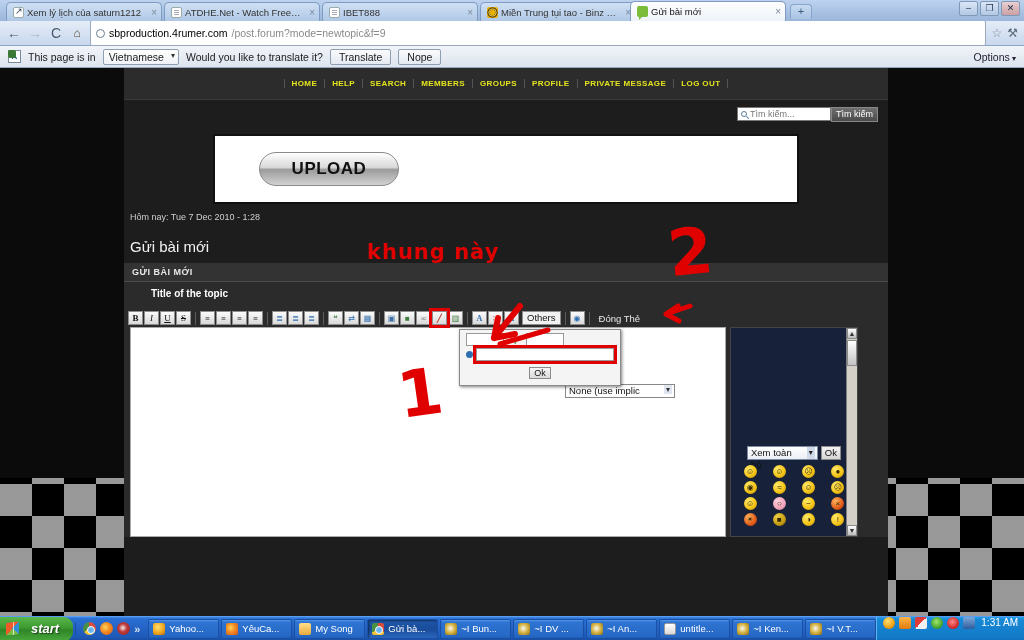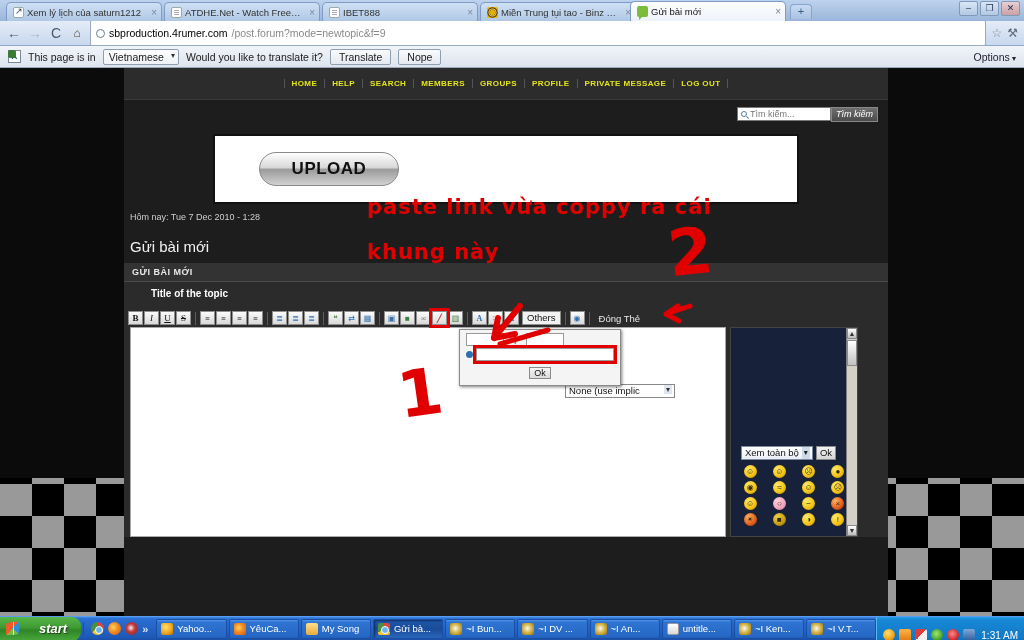--- a/index.html
+++ b/index.html
@@ -149,21 +149,21 @@
   .navmenu a:first-child{ border-left:1px solid #555; }
   .searchrow { height:28px; display:flex; justify-content:flex-end; align-items:center; padding-right:10px; background:#1d1d1d;}
   .searchbox {
     background:#fff; border:1px solid #777; height:14px; width:94px;
     display:flex; align-items:center; gap:3px; padding:0 3px; font-size:9px; color:#777;
   }
   .mag { width:6px;height:6px;border:1.2px solid #5b7d9b;border-radius:50%; position:relative; flex:0 0 6px;}
   .mag::after{content:"";position:absolute;right:-3px;bottom:-2px;width:3px;height:1.2px;background:#5b7d9b;transform:rotate(45deg);}
   .searchbtn {
     background: linear-gradient(180deg,#6f6f6f,#4b4b4b); color:#fff; font-size:9px;
-    border:1px solid #888; height:15px; padding:0 4px; line-height:13px;font-style:italic;
+    border:1px solid #888; height:15px; padding:0 4px; line-height:13px;
   }
   .banner {
     margin: 6px auto 0; width:586px; height:70px; background:#fff;
     border:2px solid #111; display:flex; align-items:center;
   }
   .etype { padding-left:78px; line-height:1; }
   .etype .big { font-size:40px; color:#1b1b1b; letter-spacing:-1px; font-family:"DejaVu Sans", sans-serif;}
   .etype .plus {
     display:inline-block; width:14px;height:14px;border-radius:50%;
     border:2px solid #3ec8d8; background:#1b1b1b; color:#fff; font-size:10px;
@@ -233,21 +233,21 @@
   .smiley-scroll .arr {
     height:11px; background:linear-gradient(180deg,#fff,#bdbdbd);
     border:1px solid #8b8b8b; font-size:7px; text-align:center; line-height:9px; color:#333;
   }
   .smiley-scroll .arr.bot { position:absolute; bottom:0; left:0; right:0; }
   .smiley-scroll .thumb {
     position:absolute; top:12px; left:0; right:0; height:26px;
     background:linear-gradient(180deg,#fff,#c2c2c2); border:1px solid #8b8b8b;
   }
   .smiley-top { height:116px; }
-  .smiley-ctl { display:flex; align-items:center; gap:3px; padding:2px 10px; }
+  .smiley-ctl { display:flex; align-items:center; gap:3px; padding:2px 16px; }
   .smi-sel {
     background:linear-gradient(180deg,#fff,#eaeef5); border:1px solid #7c8ba0;
     font-size:9.5px; color:#111; padding:0 13px 0 3px; position:relative; height:14px; line-height:12px;
   }
   .smi-sel::after{content:"\25BE"; position:absolute; right:2px; top:0; font-size:8px; color:#222; background:#cfd9e8; padding:0 2px;}
   .smi-ok {
     background:linear-gradient(180deg,#f3f3f3,#d5d5d5); border:1px solid #8b8b8b;
     font-size:9.5px; padding:0 3px; height:14px; line-height:12px; color:#111;
   }
   .smi-grid { display:grid; grid-template-columns:repeat(4,1fr); gap:3px; padding:3px 6px; }
@@ -287,21 +287,21 @@
   #taskbar {
     position:absolute; left:0; bottom:0; width:1024px; height:24px;
     background: linear-gradient(180deg,#3f8ae8 0%,#2a6fd4 8%,#2463c4 50%,#1d58b5 90%,#1a4fa5 100%);
     display:flex; align-items:center;
     border-top:1px solid #5a9df0;
   }
   .startbtn {
     height:24px; min-width:72px; padding:0 14px 0 6px;
     background: linear-gradient(180deg,#58b64a 0%,#3d9a31 45%,#2f8526 55%,#49a83c 100%);
     border-radius: 0 9px 9px 0;
-    display:flex; align-items:center; gap:20px;
+    display:flex; align-items:center; gap:12px;
     color:#fff; font-style:italic; font-weight:bold; font-size:13px;
     text-shadow:1px 1px 1px rgba(0,0,0,.55);
   }
   .winlogo {
     width:13px; height:13px; flex:0 0 13px;
     background:
       linear-gradient(135deg,#f05a28 0%,#f05a28 49%, transparent 50%),
       linear-gradient(45deg,#7cbb42 0%,#7cbb42 49%, transparent 50%);
     background-color:#2f8ed6; border-radius:2px;
     position:relative; transform: skewY(-6deg);
@@ -331,21 +331,21 @@
   .task .ticon { width:12px; height:12px; flex:0 0 12px; border-radius:2px; }
   .ti-yahoo { background: radial-gradient(circle at 40% 35%, #ffe070 0%, #f2a61c 55%, #b36a00 100%); border-radius:50%;}
   .ti-ff { background: radial-gradient(circle at 40% 40%, #ffd25a 0%, #f08a21 45%, #d4541a 100%); border-radius:50%;}
   .ti-folder { background: linear-gradient(180deg,#ffdf8a,#e8a93c); border-radius:1px 2px 2px 2px;}
   .ti-chrome { background: conic-gradient(#d84b3c 0 33%, #f2c230 0 66%, #4b8f43 0 100%); border-radius:50%; position:relative;}
   .ti-chrome::after{content:"";position:absolute;left:3px;top:3px;width:6px;height:6px;border-radius:50%;background:#6ab7f0;border:1px solid #fff;}
   .ti-wmp { background: radial-gradient(circle at 45% 45%, #f6f6f6 0%, #d9b84a 45%, #8a6a10 100%); border-radius:50%;}
   .ti-note { background: linear-gradient(180deg,#fff,#d8d8d8); border:1px solid #9a9a9a;}
   .task .tlabel { overflow:hidden; text-overflow:ellipsis; }
   .tray {
-    display:flex; align-items:flex-end; gap:4px; height:24px; padding:0 6px;
+    display:flex; align-items:flex-start; gap:4px; height:24px; padding:0 6px;
     background: linear-gradient(180deg,#26a0e8 0%,#1688d6 12%,#1279c6 88%,#0e6cb6 100%);
     border-left:1px solid #5bb8f0;
   }
   .tri { width:12px; height:12px; border-radius:2px; }
   .tri.y { background: radial-gradient(circle at 40% 35%, #ffe070 0%, #f2a61c 55%, #b36a00 100%); border-radius:50%;}
   .tri.o { background: linear-gradient(180deg,#ffb347,#e07b10); }
   .tri.m { background: linear-gradient(135deg,#e03c3c 50%, #f0f0f0 50%); }
   .tri.g { background: radial-gradient(circle at 45% 40%, #9ee86a 0%, #3c9a28 70%); border-radius:50%;}
   .tri.r { background: radial-gradient(circle at 45% 40%, #ff8a8a 0%, #cc1f1f 70%); border-radius:50%;}
   .tri.s { background: linear-gradient(180deg,#7ea8d8,#2b5c9e); }
@@ -538,21 +538,20 @@
           <span class="pop-arrow">↕</span>
           <span class="pop-mini"></span>
         </div>
         <div class="pop-row2">
           <span class="pop-dot"></span>
           <span class="pop-input"></span>
         </div>
         <div class="pop-ok">Ok</div>
       </div>
 
-      <div class="annot annot-text" style="left:367px; top:127px;">paste  link  vừa  coppy  ra  cái</div>
       <div class="annot annot-text" style="left:367px; top:152px;margin-top:20px;">khung  này</div>
       <div class="annot annot-num" style="left:668px; top:152px; transform:rotate(-6deg);">2</div>
       <div class="annot annot-num" style="left:398px; top:293px; transform:rotate(-8deg);">1</div>
 
       <svg style="position:absolute;left:0;top:0;width:1024px;height:548px;pointer-events:none;z-index:24;" viewBox="0 0 1024 548">
         <path d="M520 238 L494 270" stroke="#e00000" stroke-width="6" fill="none" stroke-linecap="round"></path>
         <path d="M494 270 L498 250 M494 270 L515 266" stroke="#e00000" stroke-width="6" fill="none" stroke-linecap="round"></path>
         <path d="M548 262 L500 276" stroke="#e00000" stroke-width="5" fill="none" stroke-linecap="round"></path>
         <path d="M690 238 L666 246 M666 246 L678 238 M666 246 L679 253" stroke="#e00000" stroke-width="5" fill="none" stroke-linecap="round"></path>
       </svg>

